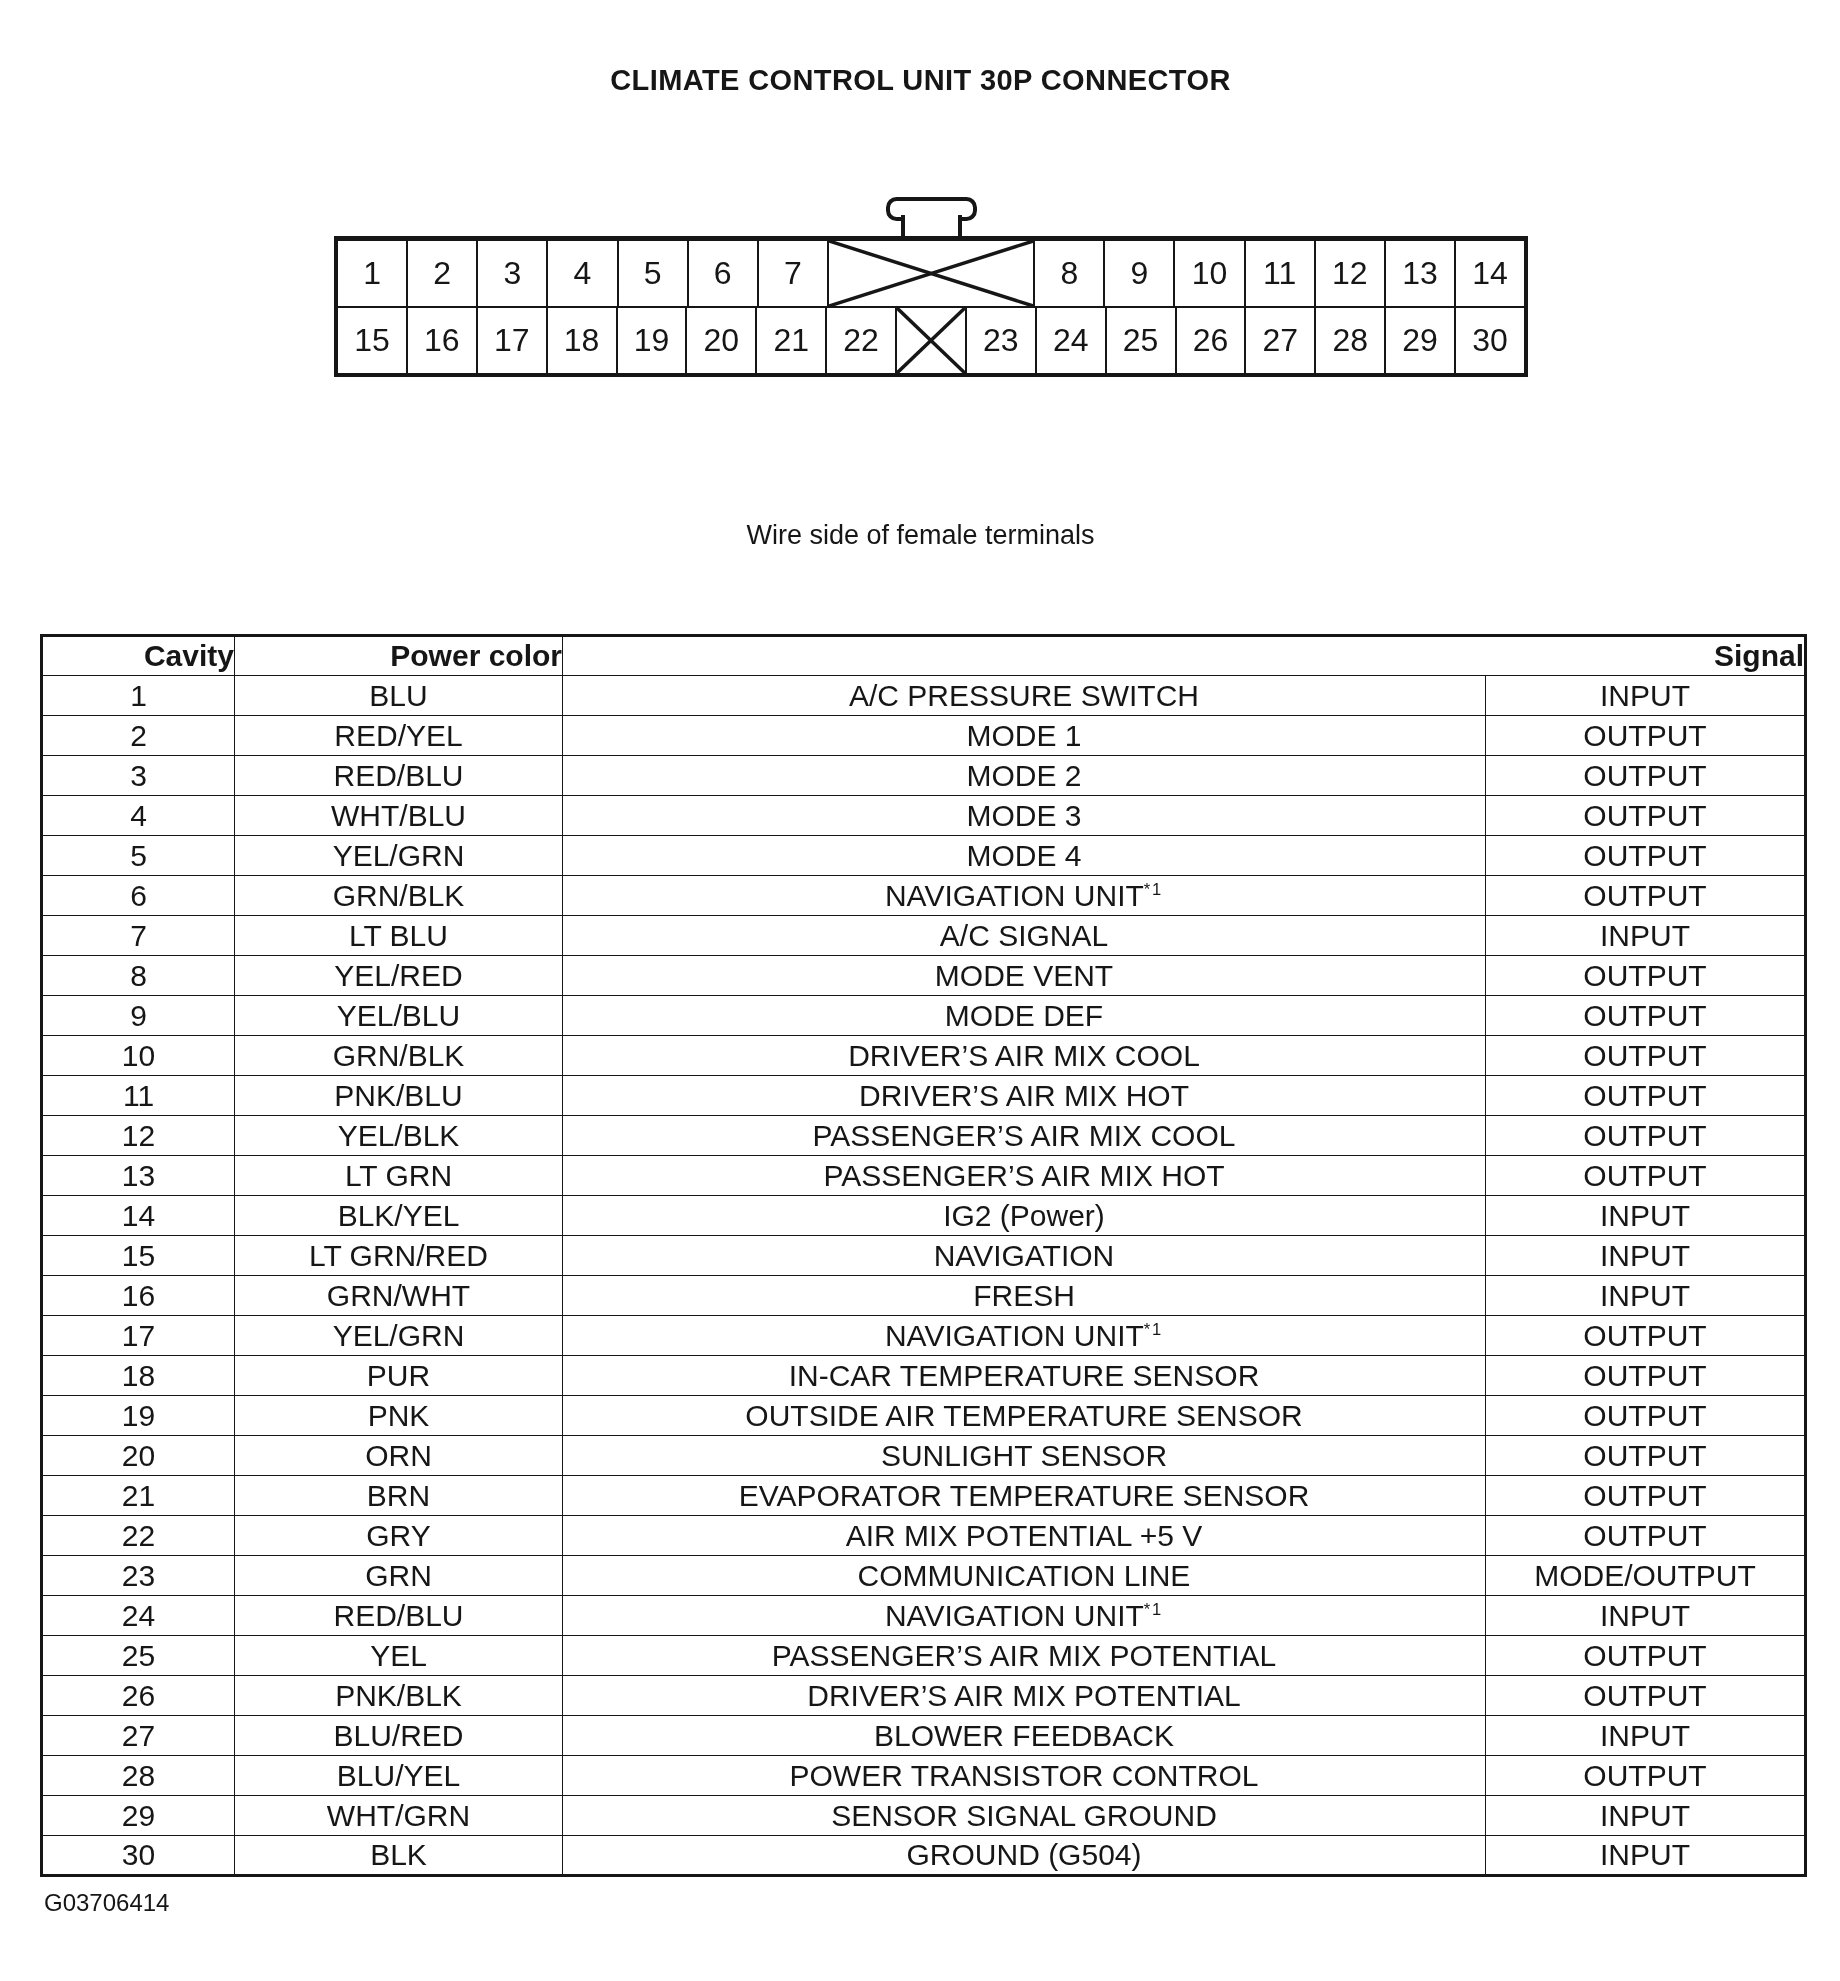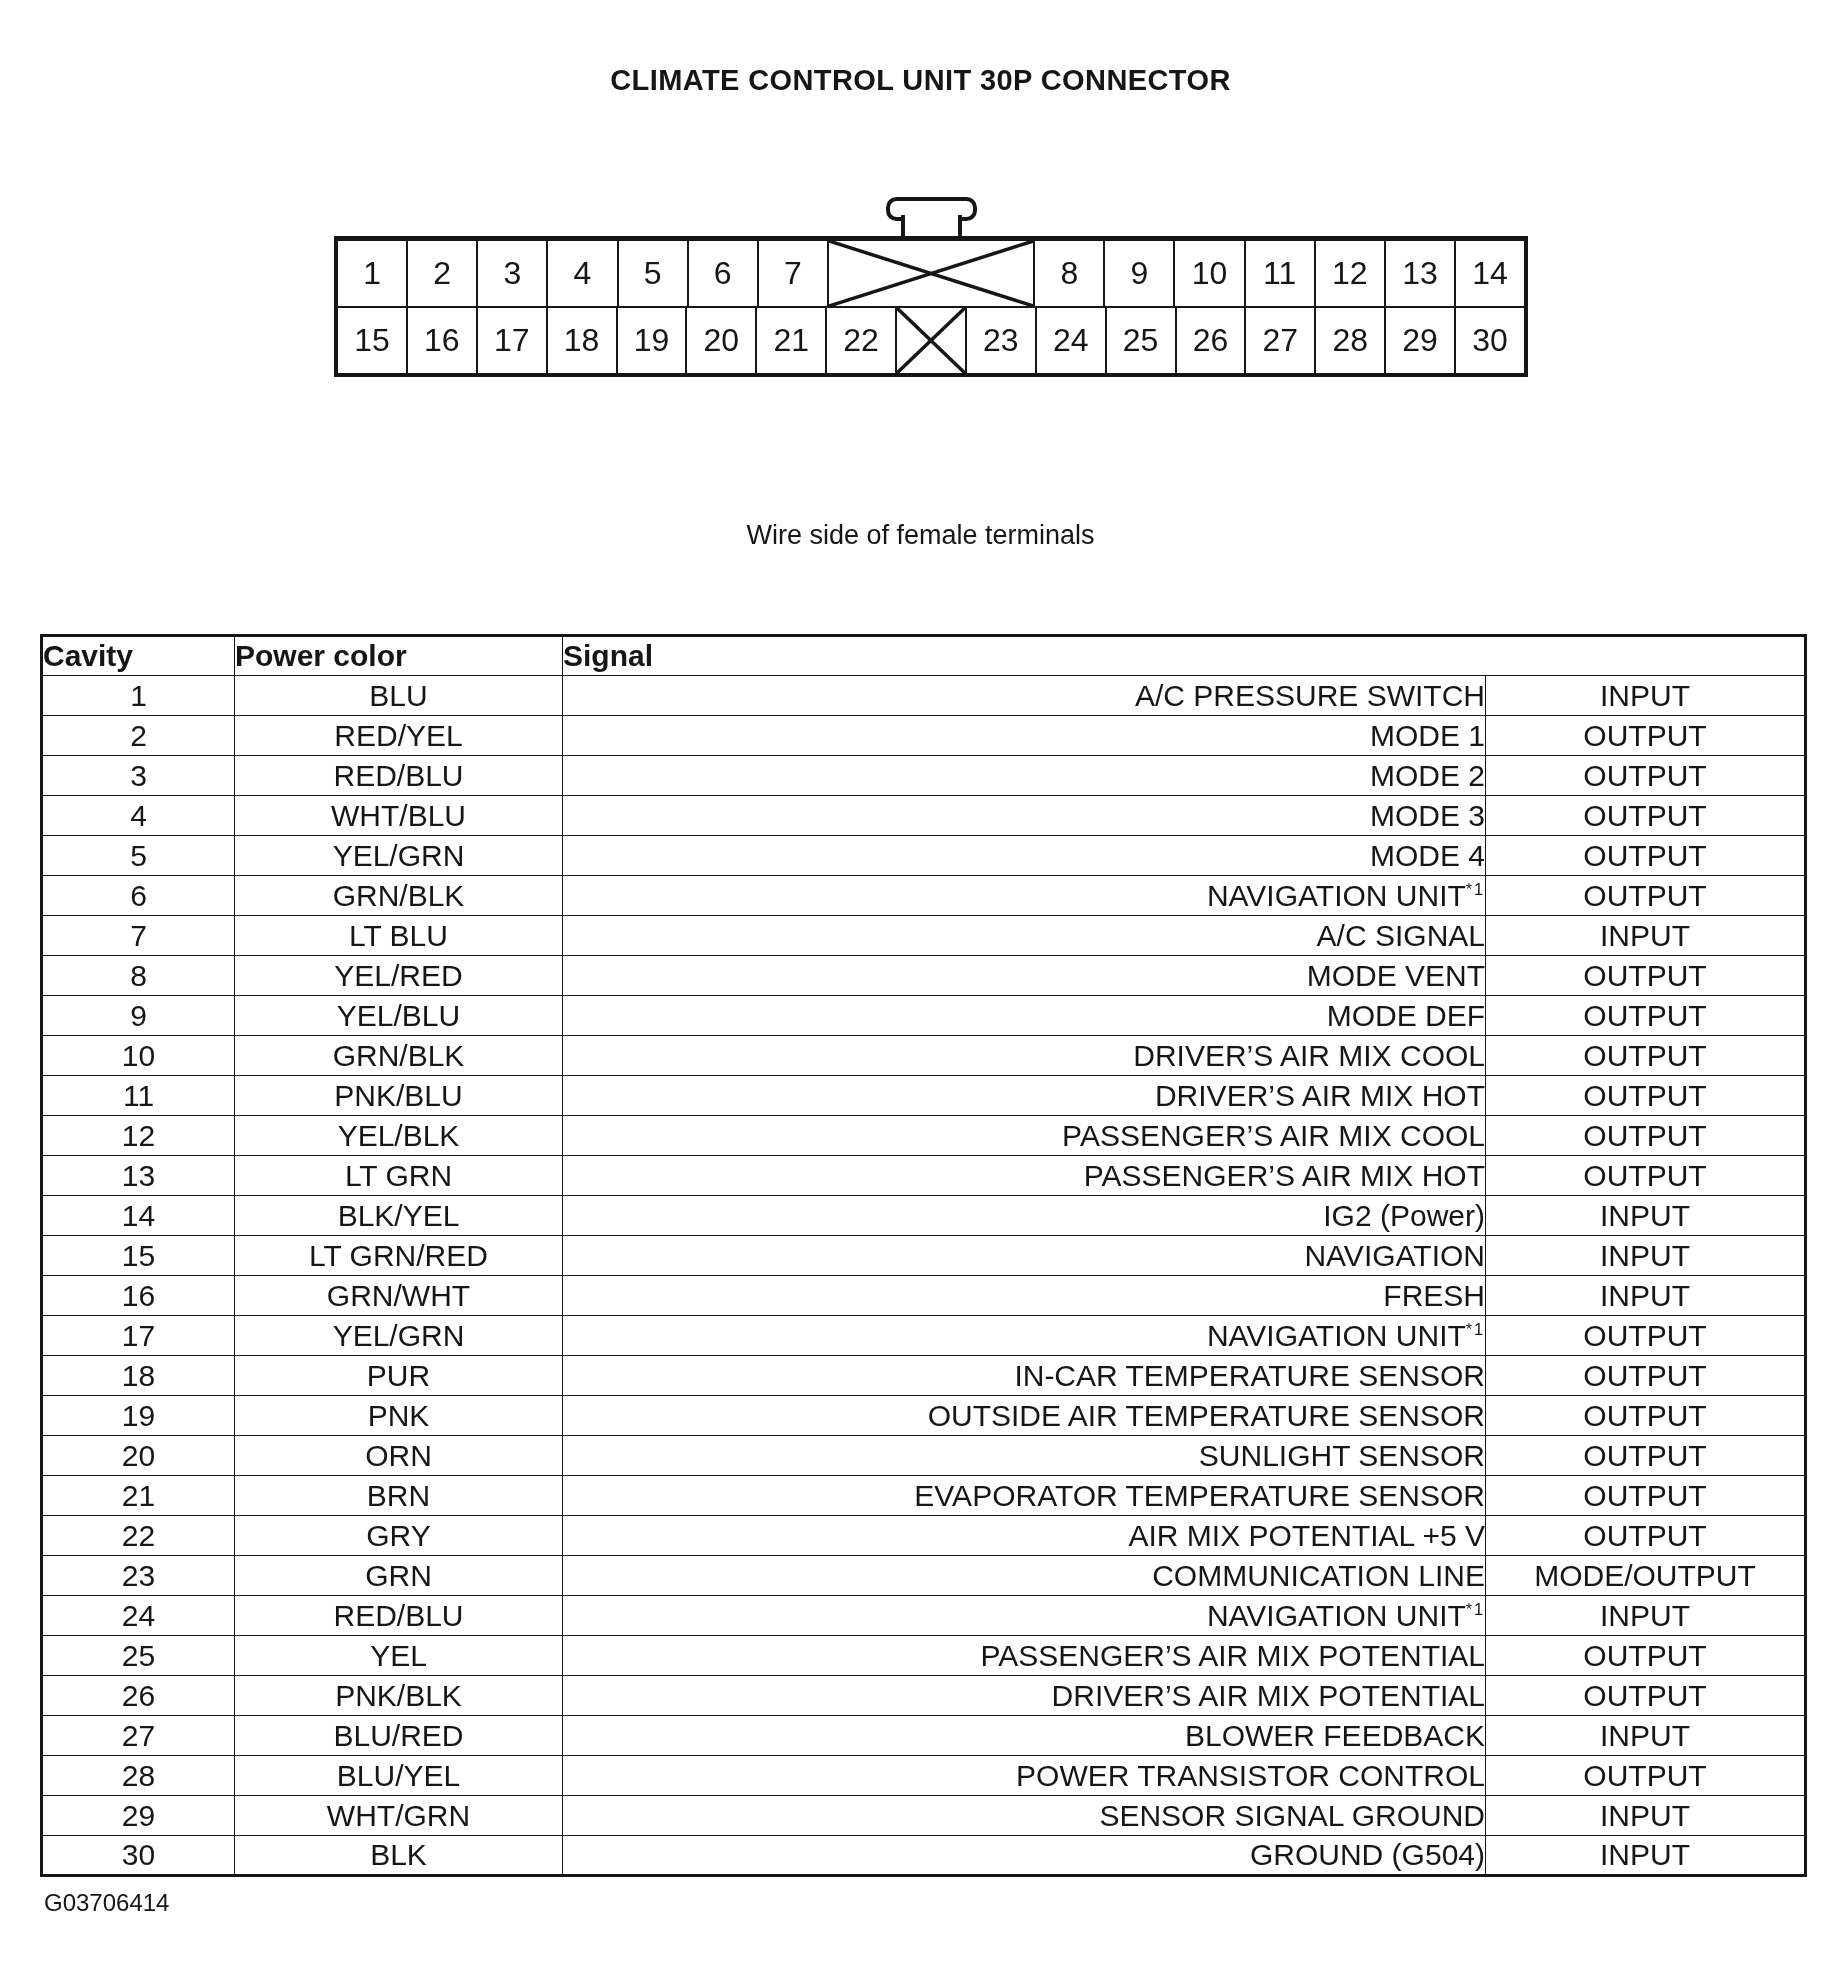--- a/index.html
+++ b/index.html
@@ -45,23 +45,23 @@
     position:absolute;left:40px;top:634px;width:1764px;
     border-collapse:collapse;table-layout:fixed;
     font-size:30px;
   }
   .pin-table th,.pin-table td{
     border:1.8px solid #161616;padding:0;overflow:hidden;white-space:nowrap;
   }
   .pin-table{border:3.5px solid #161616;}
   .pin-table thead tr{height:40px;}
   .pin-table tbody tr{height:40px;}
-  .pin-table th{font-weight:bold;text-align:left;}
+  .pin-table th{font-weight:bold;text-align:right;}
   .col-cavity,.col-wire,.col-io{text-align:center;}
-  .col-signal{text-align:right;padding-left:14px;}
+  .col-signal{text-align:center;padding-left:14px;}
   .pin-table sup{font-size:0.55em;vertical-align:super;letter-spacing:1.8px;}
   .doc-code{position:absolute;left:44px;top:1889px;font-size:24px;}
 </style>
 </head>
 <body>
 
 <div class="page-title">CLIMATE CONTROL UNIT 30P CONNECTOR</div>
 
 <div class="connector">
   <div class="key-tab">

